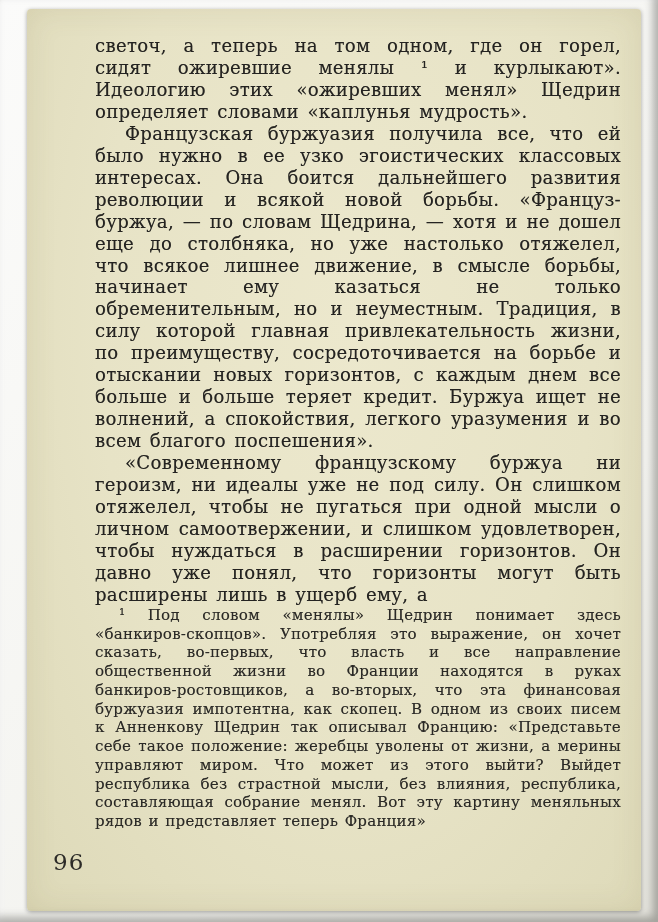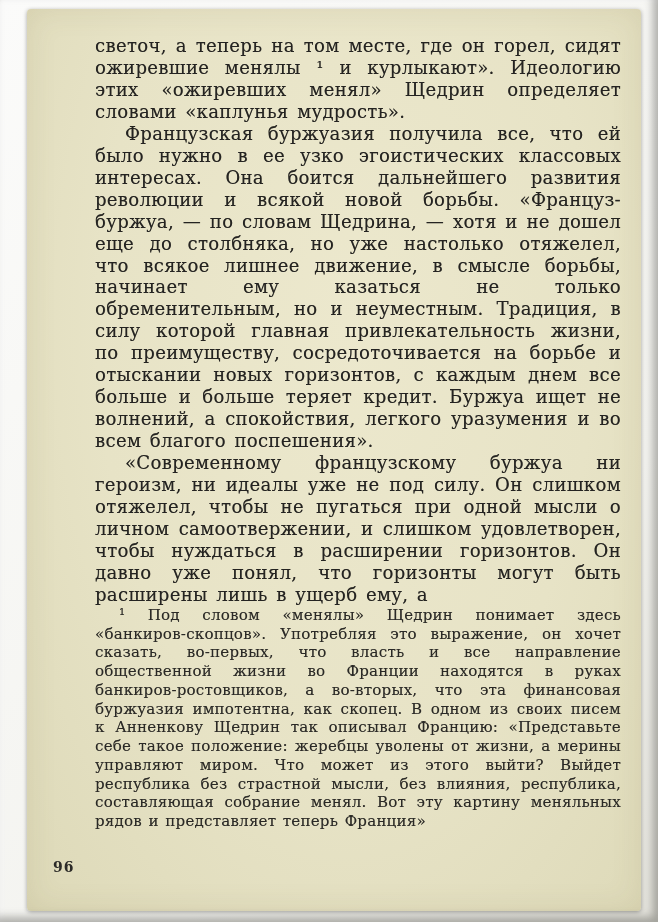--- a/index.html
+++ b/index.html
@@ -64,34 +64,33 @@
     letter-spacing: 0.25px;
     word-spacing: 1.5px;
     color: #2a2926;
     text-shadow: 0.2px 0.2px 0 rgba(40,38,30,0.4);
   }
 
   .page-number {
     position: absolute;
     left: 26px;
     bottom: 36px;
-    font-size: 14px;
+    font-size: 23px;
     letter-spacing: 1px;
     color: #2c2b28;
-    font-weight: bold;
   }
 </style>
 </head>
 <body>
 
 <div class="scan-bg">
   <div class="book-page">
 
     <div class="text-block">
-      <p class="no-indent">светоч, а теперь на том месте, где он горел, сидят ожиревшие менялы ¹ и курлыкают». Идеологию этих «ожиревших менял» Щедрин определяет словами «каплунья мудрость».</p>
+      <p class="no-indent">светоч, а теперь на том одном, где он горел, сидят ожиревшие менялы ¹ и курлыкают». Идеологию этих «ожиревших менял» Щедрин определяет словами «каплунья мудрость».</p>
       <p>Французская буржуазия получила все, что ей было нужно в ее узко эгоистических классовых интересах. Она боится дальнейшего развития революции и всякой новой борьбы. «Француз-буржуа, — по словам Щедрина, — хотя и не дошел еще до столбняка, но уже настолько отяжелел, что всякое лишнее движение, в смысле борьбы, начинает ему казаться не только обременительным, но и неуместным. Традиция, в силу которой главная привлекательность жизни, по преимуществу, сосредоточивается на борьбе и отыскании новых горизонтов, с каждым днем все больше и больше теряет кредит. Буржуа ищет не волнений, а спокойствия, легкого уразумения и во всем благого поспешения».</p>
       <p>«Современному французскому буржуа ни героизм, ни идеалы уже не под силу. Он слишком отяжелел, чтобы не пугаться при одной мысли о личном самоотвержении, и слишком удовлетворен, чтобы нуждаться в расширении горизонтов. Он давно уже понял, что горизонты могут быть расширены лишь в ущерб ему, а</p>
     </div>
 
     <div class="footnote">
       <p>¹ Под словом «менялы» Щедрин понимает здесь «банкиров-скопцов». Употребляя это выражение, он хочет сказать, во-первых, что власть и все направление общественной жизни во Франции находятся в руках банкиров-ростовщиков, а во-вторых, что эта финансовая буржуазия импотентна, как скопец. В одном из своих писем к Анненкову Щедрин так описывал Францию: «Представьте себе такое положение: жеребцы уволены от жизни, а мерины управляют миром. Что может из этого выйти? Выйдет республика без страстной мысли, без влияния, республика, составляющая собрание менял. Вот эту картину меняльных рядов и представляет теперь Франция»</p>
     </div>
 
     <div class="page-number">96</div>
   </div>

